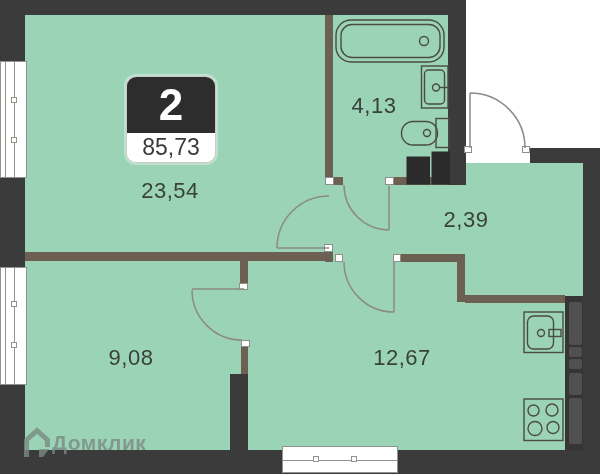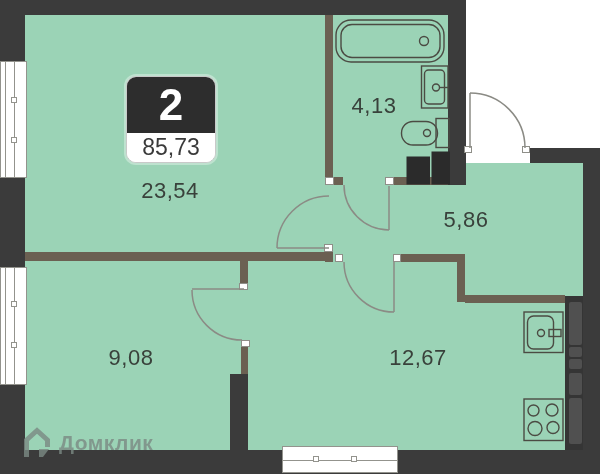--- a/index.html
+++ b/index.html
@@ -16,21 +16,21 @@
   .window{background:#ffffff;border:1px solid #93938d;box-sizing:border-box;}
   .wline{background:#93938d;}
   .wtick{background:#ffffff;border:1px solid #93938d;box-sizing:border-box;}
   .area-label{color:#39413b;font-size:22px;letter-spacing:.5px;transform:translate(-50%,-50%);white-space:nowrap;}
   .badge{left:126px;top:76px;width:90px;height:87px;border-radius:10px;background:#ffffff;
          border:1px solid #c9c9c9;box-sizing:border-box;overflow:hidden;box-shadow:0 0 0 2px rgba(255,255,255,.35);}
   .badge-top{height:56px;background:#2d2d2d;color:#ffffff;font-size:44px;font-weight:700;
              display:flex;align-items:center;justify-content:center;}
   .badge-bottom{height:29px;background:#ffffff;color:#3a3a3a;font-size:23px;font-weight:500;
                 display:flex;align-items:center;justify-content:center;}
-  .watermark{left:22px;top:427px;display:flex;align-items:center;gap:7px;color:#7b8a84;opacity:.8;}
+  .watermark{left:22px;top:427px;display:flex;align-items:center;color:#7b8a84;opacity:.8;}
   .watermark-text{font-size:21px;font-weight:600;letter-spacing:.5px;}
   svg{display:block;}
 </style>
 </head>
 <body>
 
 <div class="canvas">
 
   <div class="abs floor" style="left:25px;top:15px;width:423px;height:435px;"></div>
   <div class="abs floor" style="left:448px;top:163px;width:135px;height:287px;"></div>
@@ -158,23 +158,23 @@
     </g>
   </svg>
 
   <div class="abs badge">
     <div class="badge-top">2</div>
     <div class="badge-bottom">85,73</div>
   </div>
 
   <div class="abs area-label" style="left:170px;top:191px;">23,54</div>
   <div class="abs area-label" style="left:374px;top:106px;">4,13</div>
-  <div class="abs area-label" style="left:466px;top:220px;">5,86</div>
+  <div class="abs area-label" style="left:466px;top:220px;">2,39</div>
   <div class="abs area-label" style="left:131px;top:358px;">9,08</div>
-  <div class="abs area-label" style="left:418px;top:358px;">12,67</div>
+  <div class="abs area-label" style="left:402px;top:358px;">12,67</div>
 
   <div class="abs watermark">
     <svg width="30" height="32" viewBox="0 0 30 32">
       <path d="M4.5,30 V13 L15,3.5 L25.5,13 V20" fill="none" stroke="#7b8a84" stroke-width="5"></path>
       <path d="M17,22 H27 L21,30 H17 Z" fill="#7b8a84"></path>
     </svg>
     <span class="watermark-text">Домклик</span>
   </div>
 
 </div>

